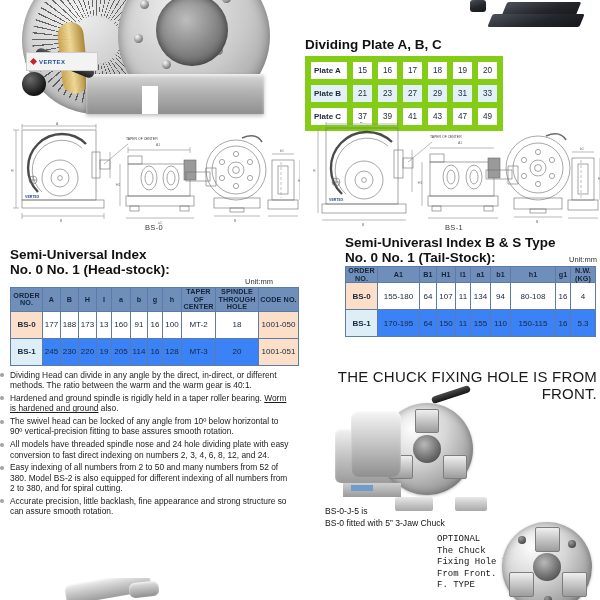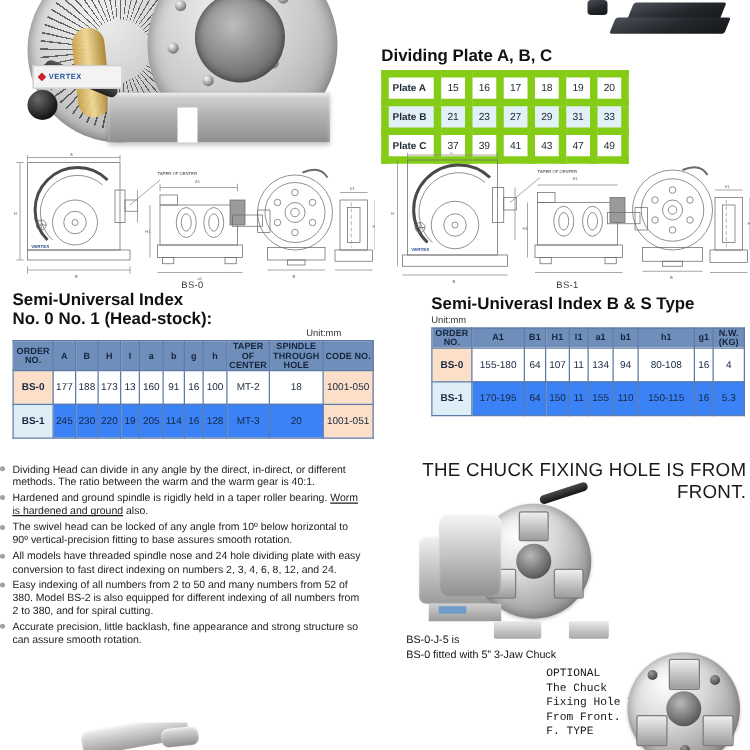--- a/index.html
+++ b/index.html
@@ -391,21 +391,21 @@
             <text x="110" y="62">H1</text>
           <text x="228" y="101">B</text>
             <text x="272" y="28">b1</text>
             <text x="290" y="58">H1</text>
         </g>
       </svg>
       <div class="dwg-cap">BS-1</div>
     </div>
   </div>
 
-  <div class="abs" style="left:10px;top:233px;width:264px;">
+  <div class="abs" style="left:10px;top:248px;width:264px;">
     <div class="sec-title">Semi-Universal Index</div>
     <div class="sec-title" style="margin-top:1px;">No. 0 No. 1 (Head-stock):</div>
     <div class="unit" style="text-align:right;margin-top:1px;margin-right:1px;">Unit:mm</div>
 
     <table class="spec" style="width:288px;margin-top:1px;">
       <colgroup>
         <col style="width:32px">
           <col style="width:18px">
           <col style="width:18px">
           <col style="width:18px">
@@ -463,20 +463,21 @@
           <td>20</td>
           <td class="code">1001-051</td>
         </tr>
       </tbody>
     </table>
   </div>
 
   <div class="abs" style="left:345px;top:236px;width:252px;">
     <div class="sec-title">Semi-Univerasl Index B &amp; S Type</div>
     <div style="display:flex;align-items:flex-end;justify-content:space-between;margin-top:1px;">
+      <div class="sec-title">No. 0 No. 1 (Tail-Stock):</div>
       <div class="unit">Unit:mm</div>
     </div>
 
     <table class="spec" style="width:250px;margin-top:2px;">
       <colgroup>
         <col style="width:32px">
           <col style="width:42px">
           <col style="width:17px">
           <col style="width:19px">
         <col style="width:15px">

